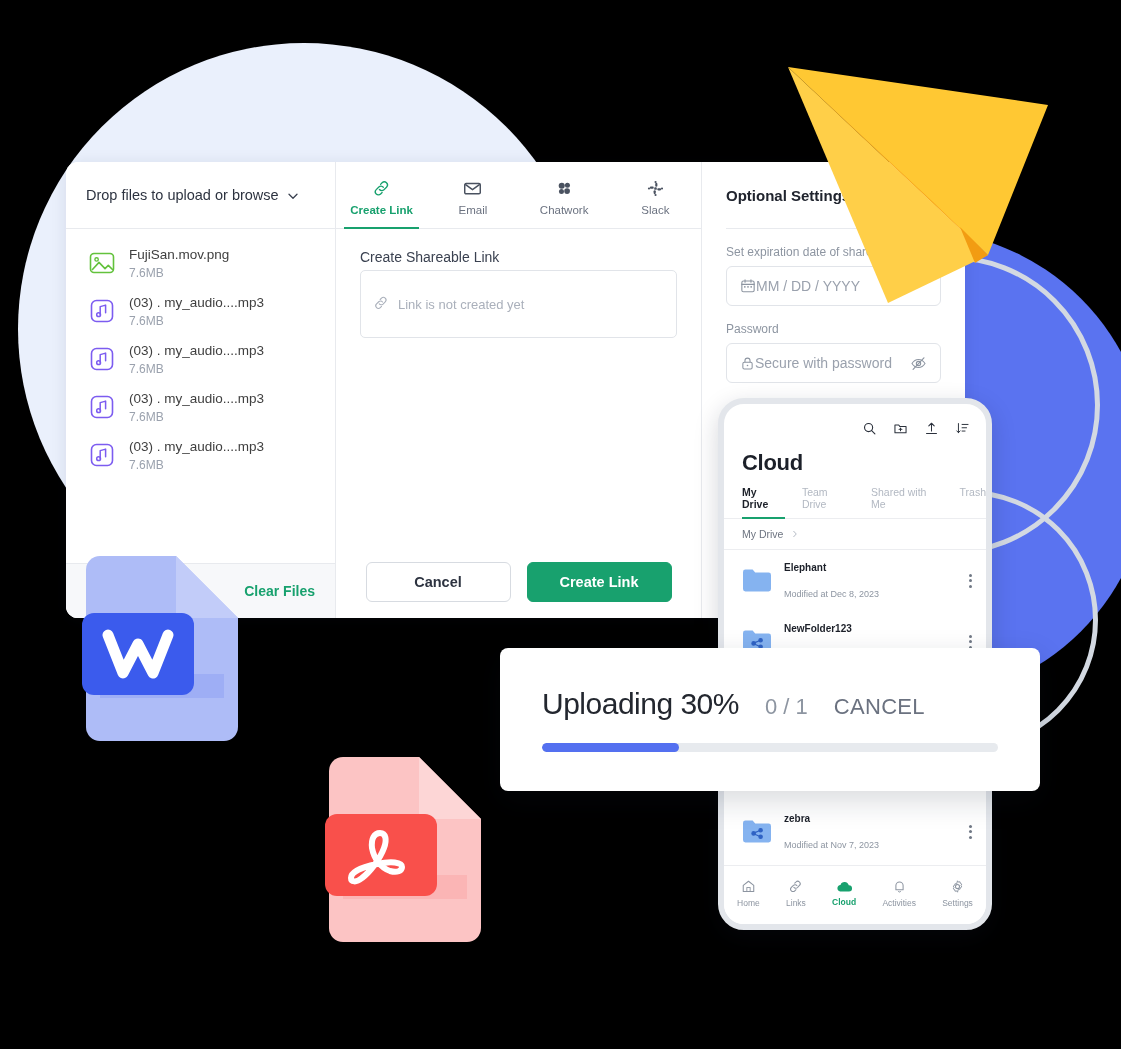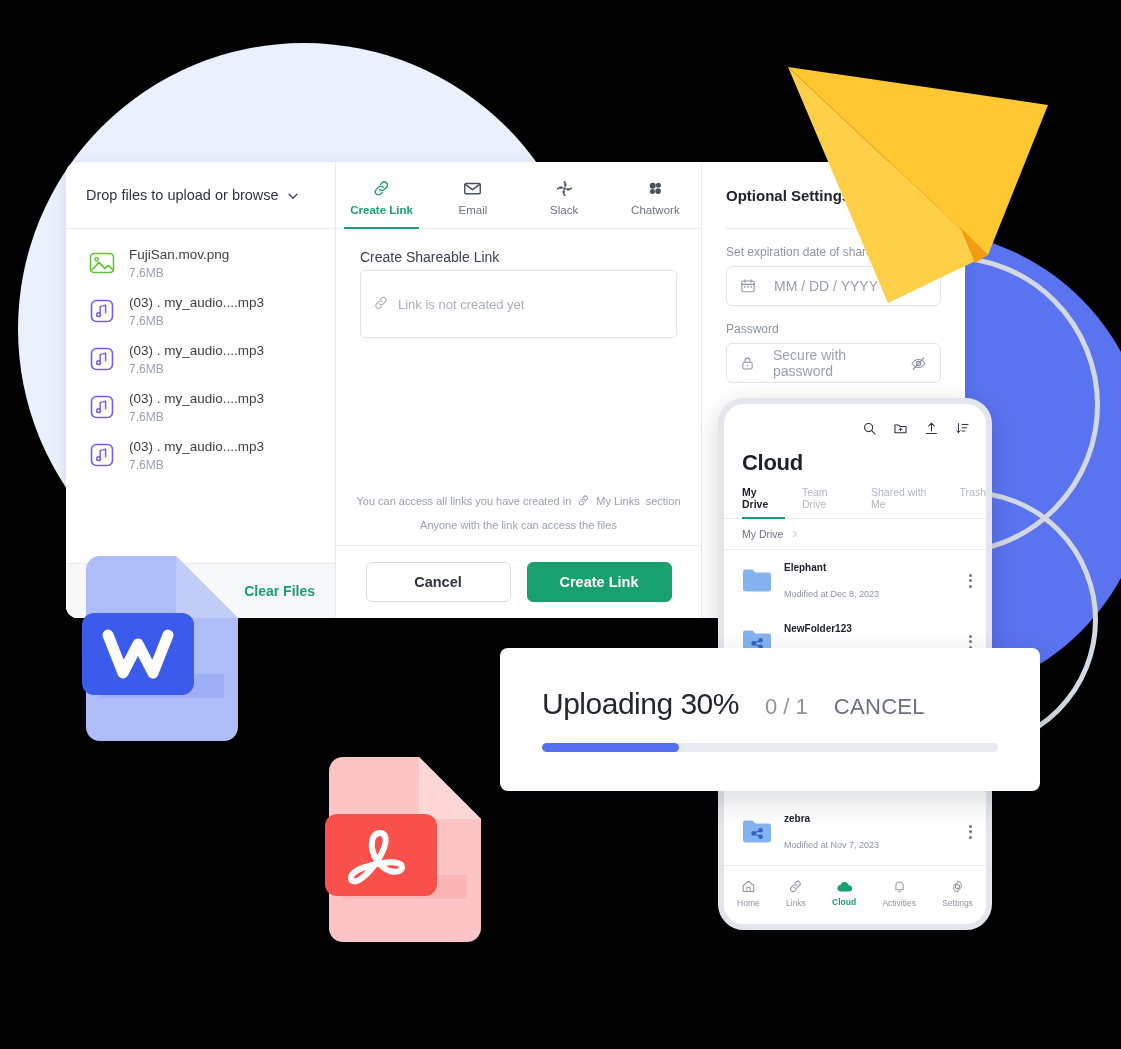--- a/index.html
+++ b/index.html
@@ -161,21 +161,21 @@
   }
   .btn-cancel { width: 143px; border: 1px solid #d7dbe1; color:#2d3340; background:#fff; }
   .btn-primary { width: 143px; background: #18a16e; color:#fff; border: 1px solid #18a16e; }
 
   
   .right-pane { flex:1; padding: 0 24px; }
   .right-title { height: 66px; display:flex; align-items:center; font-size:15px; font-weight:bold; color:#20242e; border-bottom:1px solid #e8eaee; }
   .field-label { font-size: 12px; color:#8d95a1; margin: 16px 0 7px 0; }
   .field-box {
     height: 38px; border: 1px solid #e1e4e9; border-radius: 6px;
-    display:flex; align-items:center; gap:18px; padding: 0 13px;
+    display:flex; align-items:center; gap:0; padding: 0 13px;
     font-size: 14px; color:#9aa1ad;
   }
   .field-box .grow { flex:1; }
 
   
   .phone {
     position:absolute; left:718px; top:398px;
     width: 262px; height: 520px;
     background:#fff;
     border-radius: 26px;
@@ -338,73 +338,59 @@
           <svg viewBox="0 0 22 22" width="19" height="19">
             <rect x="2" y="5.2" width="18" height="12" rx="1.6" fill="none" stroke="#4a5260" stroke-width="1.7"></rect>
             <path d="M2.6 6.2 11 12.4 19.4 6.2" fill="none" stroke="#4a5260" stroke-width="1.7" stroke-linejoin="round"></path>
           </svg>
         </span>
         <span>Email</span>
       </div>
       <div class="tab">
         <span class="tico">
           <svg viewBox="0 0 22 22" width="19" height="19" fill="#4a5260">
+            <circle cx="7.8" cy="7.8" r="3.5"></circle>
+            <circle cx="14.4" cy="7.3" r="2.9"></circle>
+            <circle cx="7.5" cy="14.4" r="2.9"></circle>
+            <circle cx="14" cy="14" r="3.3"></circle>
+          </svg>
+        </span>
+        <span>Chatwork</span>
+      </div>
+      <div class="tab">
+        <span class="tico">
+          <svg viewBox="0 0 22 22" width="19" height="19" fill="#4a5260">
             <rect x="4.4" y="8.8" width="4.6" height="2.5" rx="1.25"></rect>
             <rect x="13" y="10.7" width="4.6" height="2.5" rx="1.25"></rect>
             <rect x="8.8" y="13" width="2.5" height="4.6" rx="1.25"></rect>
             <rect x="10.7" y="4.4" width="2.5" height="4.6" rx="1.25"></rect>
             <rect x="9.5" y="9.5" width="3" height="3" rx="1"></rect>
             <rect x="2.2" y="9.8" width="2.5" height="2.5" rx="1.25"></rect>
             <rect x="17.3" y="9.8" width="2.5" height="2.5" rx="1.25"></rect>
             <rect x="9.8" y="2.2" width="2.5" height="2.5" rx="1.25"></rect>
             <rect x="9.8" y="17.3" width="2.5" height="2.5" rx="1.25"></rect>
           </svg>
         </span>
         <span>Slack</span>
       </div>
-      <div class="tab">
-        <span class="tico">
-          <svg viewBox="0 0 22 22" width="19" height="19" fill="#4a5260">
-            <circle cx="7.8" cy="7.8" r="3.5"></circle>
-            <circle cx="14.4" cy="7.3" r="2.9"></circle>
-            <circle cx="7.5" cy="14.4" r="2.9"></circle>
-            <circle cx="14" cy="14" r="3.3"></circle>
-          </svg>
-        </span>
-        <span>Chatwork</span>
-      </div>
     </div>
 
     <div class="center-body">
       <div class="center-title">Create Shareable Link</div>
       <div class="link-box">
         <span>
           <svg viewBox="0 0 22 22" width="16" height="16">
             <path d="M8.6 12.2a3.6 3.6 0 0 0 5.2.3l3-3a3.6 3.6 0 0 0-5.1-5.1L9.9 6.2" fill="none" stroke="#aab0bb" stroke-width="1.5" stroke-linecap="round"></path>
             <path d="M13.1 9.6a3.6 3.6 0 0 0-5.2-.3l-3 3a3.6 3.6 0 0 0 5.1 5.1l1.7-1.7" fill="none" stroke="#aab0bb" stroke-width="1.5" stroke-linecap="round"></path>
           </svg>
         </span>
         <span>Link is not created yet</span>
       </div>
     </div>
 
-    <div class="hint-area">
-      <div class="hint1">
-        <span>You can access all links you have created in</span>
-        <span>
-          <svg viewBox="0 0 22 22" width="13" height="13" style="display:block">
-            <path d="M8.6 12.2a3.6 3.6 0 0 0 5.2.3l3-3a3.6 3.6 0 0 0-5.1-5.1L9.9 6.2" fill="none" stroke="#9aa1ad" stroke-width="1.7" stroke-linecap="round"></path>
-            <path d="M13.1 9.6a3.6 3.6 0 0 0-5.2-.3l-3 3a3.6 3.6 0 0 0 5.1 5.1l1.7-1.7" fill="none" stroke="#9aa1ad" stroke-width="1.7" stroke-linecap="round"></path>
-          </svg>
-        </span>
-        <span>My Links</span>
-        <span>section</span>
-      </div>
-      <div class="hint2">Anyone with the link can access the files</div>
-    </div>
 
     <div class="actions">
       <div class="btn btn-cancel">Cancel</div>
       <div class="btn btn-primary">Create Link</div>
     </div>
   </div>
 
   <div class="right-pane">
     <div class="right-title">Optional Settings</div>
 

